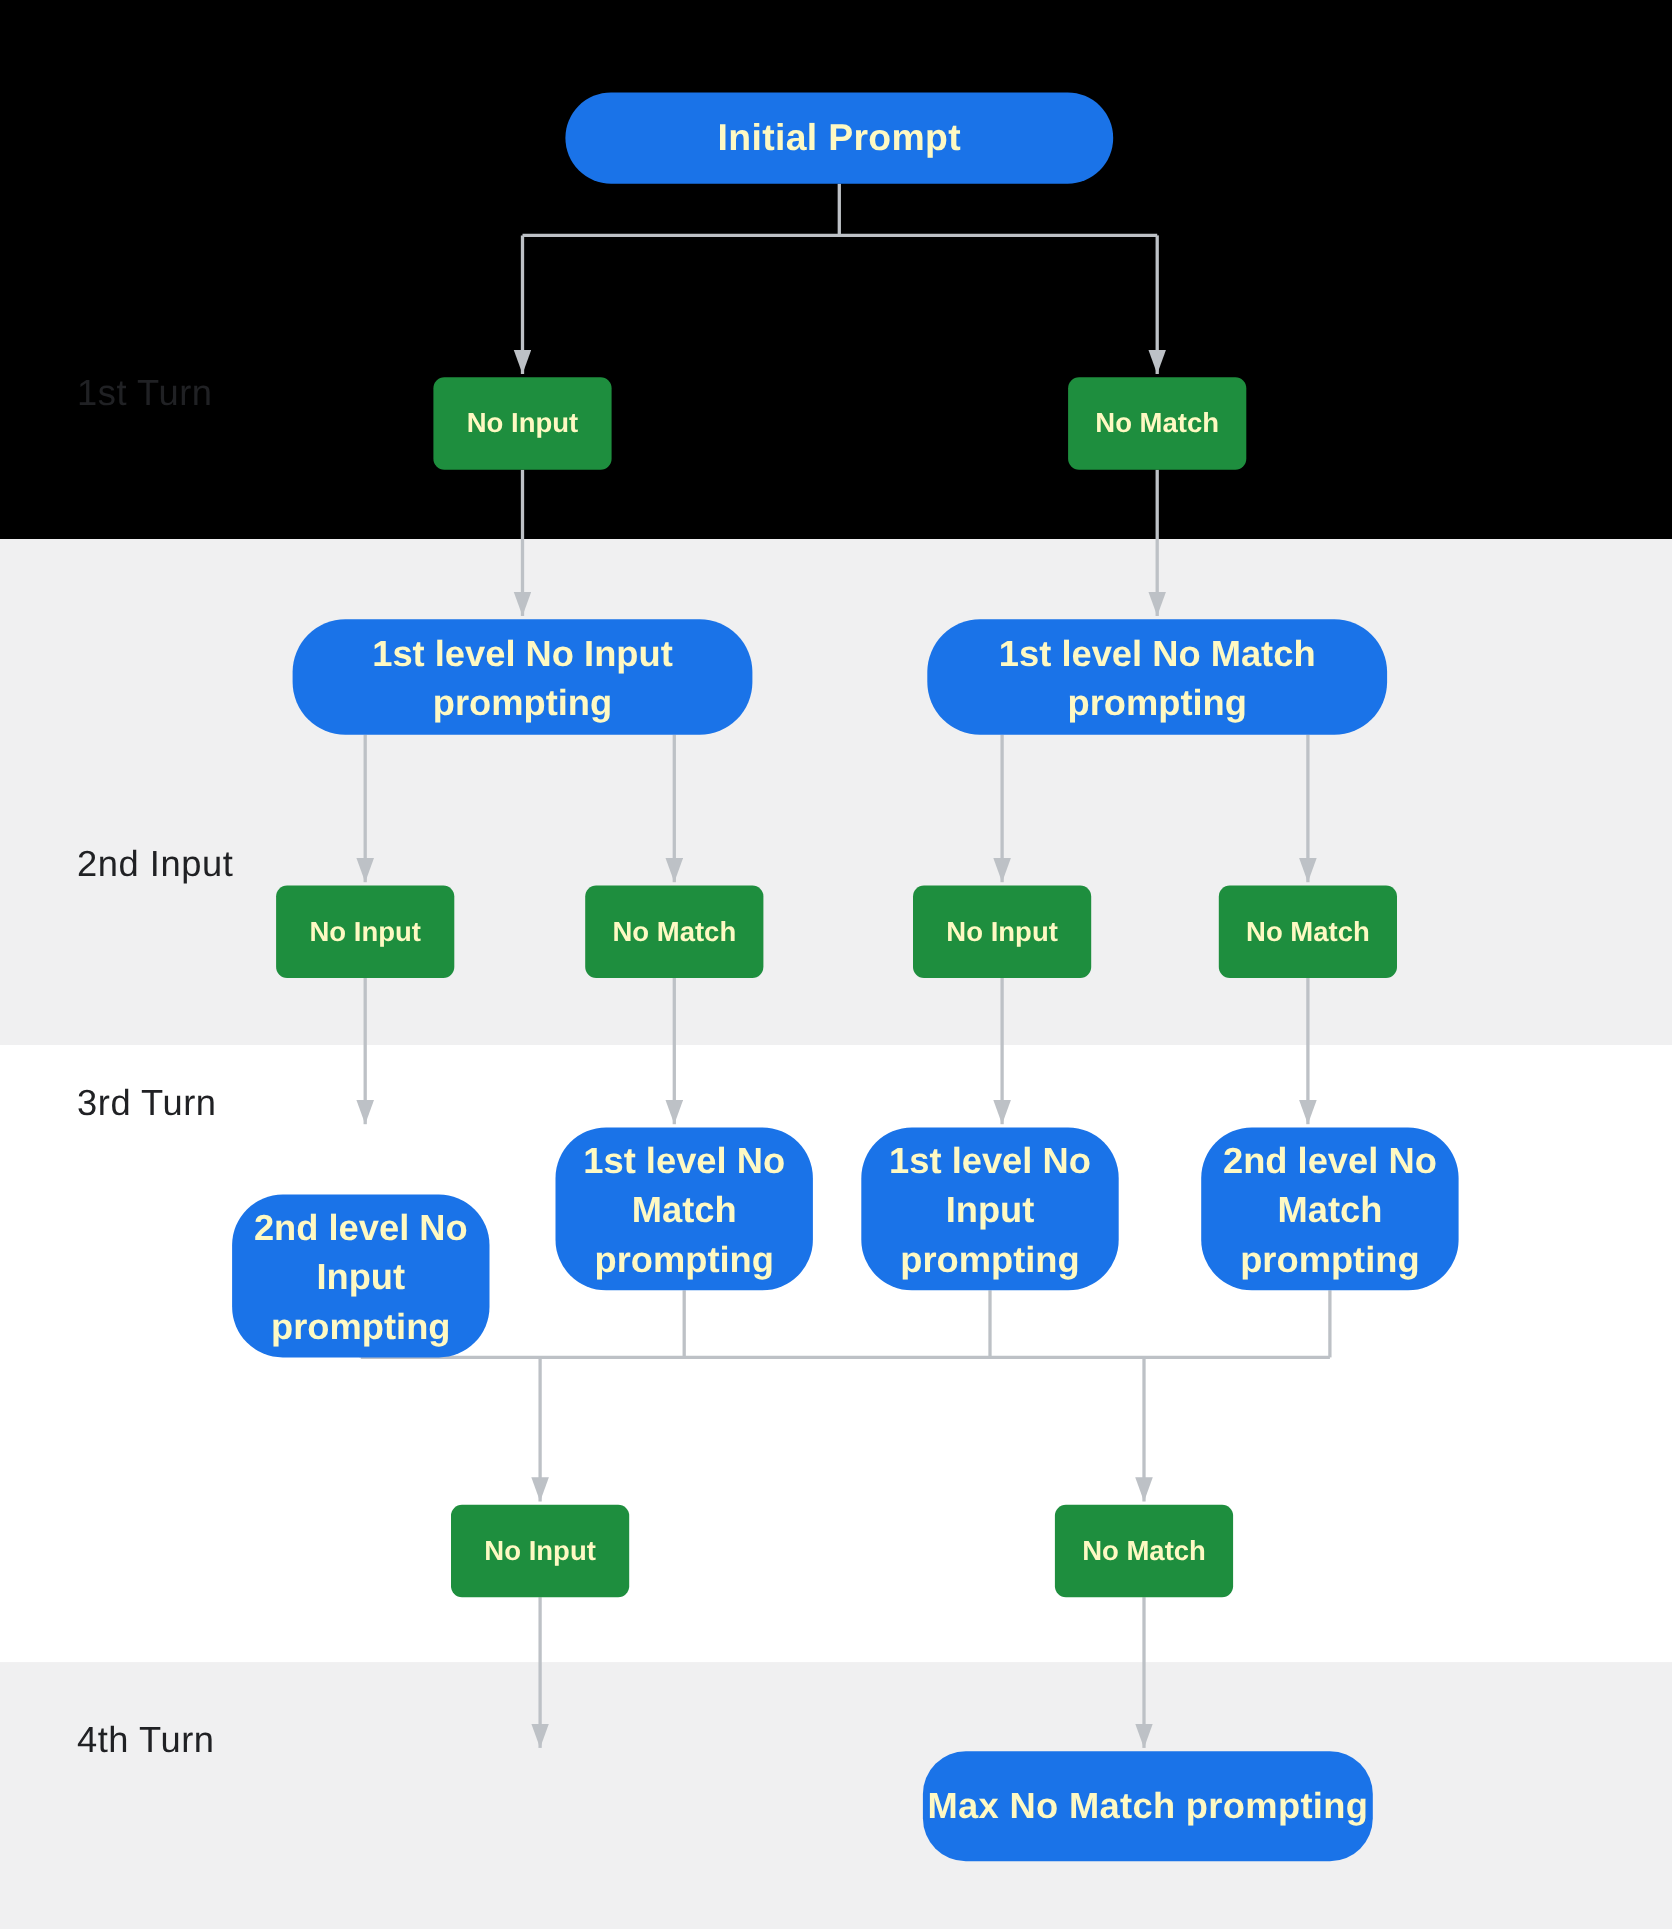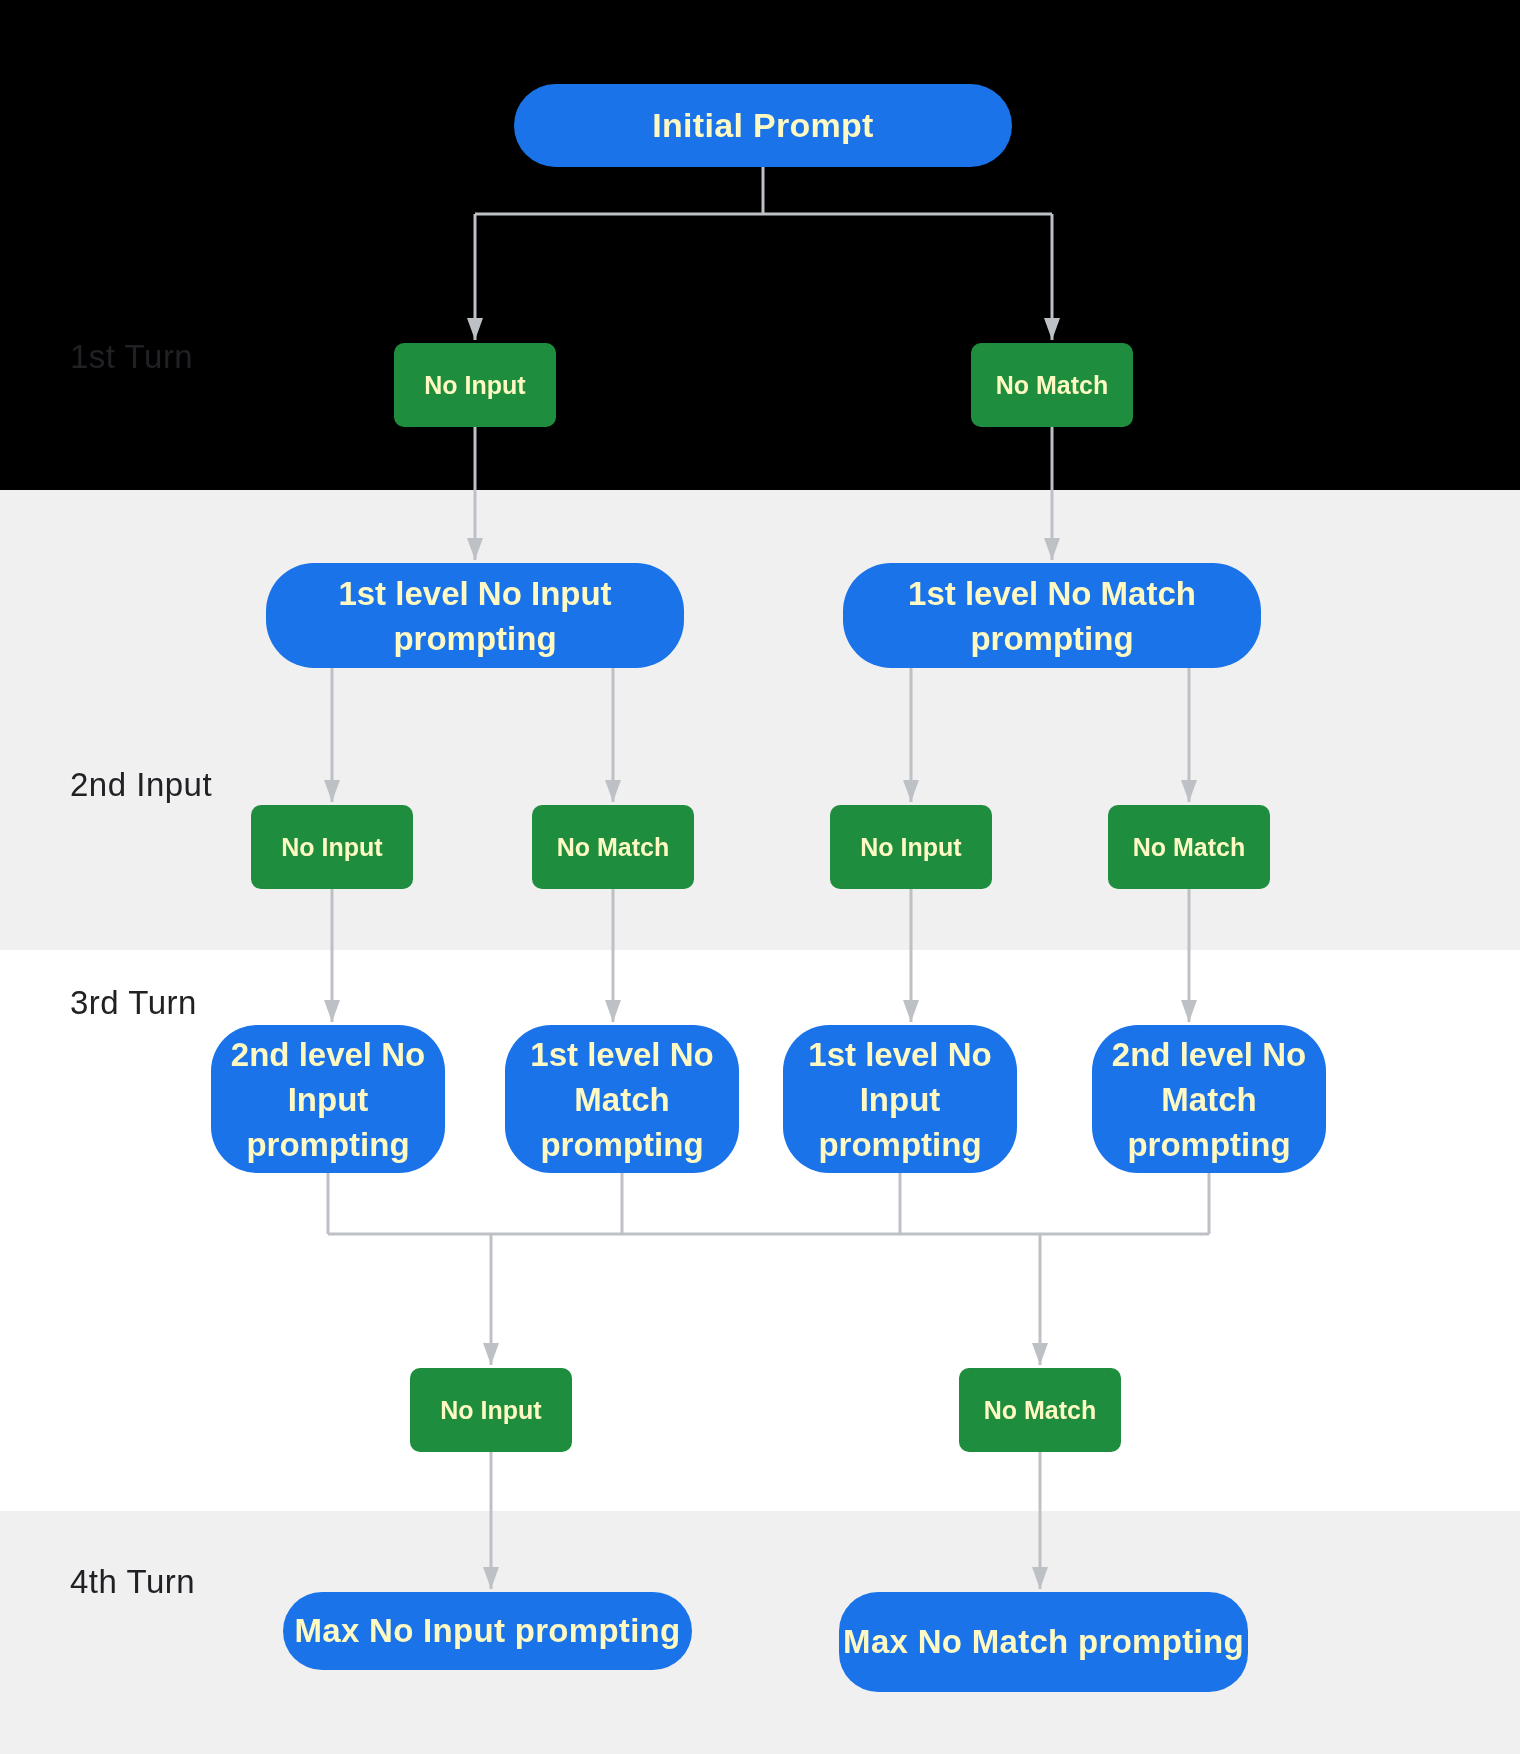--- a/index.html
+++ b/index.html
@@ -84,24 +84,23 @@
   <div class="node node-green" style="left:971px;top:343px;width:162px;height:84px;">No Match</div>
 
   <div class="node node-blue blue-wide" style="left:266px;top:563px;width:418px;height:105px;">1st level No Input prompting</div>
   <div class="node node-blue blue-wide" style="left:843px;top:563px;width:418px;height:105px;">1st level No Match prompting</div>
 
   <div class="node node-green" style="left:251px;top:805px;width:162px;height:84px;">No Input</div>
   <div class="node node-green" style="left:532px;top:805px;width:162px;height:84px;">No Match</div>
   <div class="node node-green" style="left:830px;top:805px;width:162px;height:84px;">No Input</div>
   <div class="node node-green" style="left:1108px;top:805px;width:162px;height:84px;">No Match</div>
 
-  <div class="node node-blue blue-tall" style="left:211px;top:1025px;width:234px;height:148px;">2nd level No Input prompting</div>
+  <div class="node node-blue blue-tall" style="left:211px;top:1086px;width:234px;height:148px;">2nd level No Input prompting</div>
   <div class="node node-blue blue-tall" style="left:505px;top:1025px;width:234px;height:148px;">1st level No Match prompting</div>
   <div class="node node-blue blue-tall" style="left:783px;top:1025px;width:234px;height:148px;">1st level No Input prompting</div>
   <div class="node node-blue blue-tall" style="left:1092px;top:1025px;width:234px;height:148px;">2nd level No Match prompting</div>
 
   <div class="node node-green" style="left:410px;top:1368px;width:162px;height:84px;">No Input</div>
   <div class="node node-green" style="left:959px;top:1368px;width:162px;height:84px;">No Match</div>
 
-  <div class="node node-blue pill4" style="left:283px;top:1592px;width:409px;height:78px;">Max No Input prompting</div>
   <div class="node node-blue pill4" style="left:839px;top:1592px;width:409px;height:100px;">Max No Match prompting</div>
 
 </div>
 
 </body></html>

